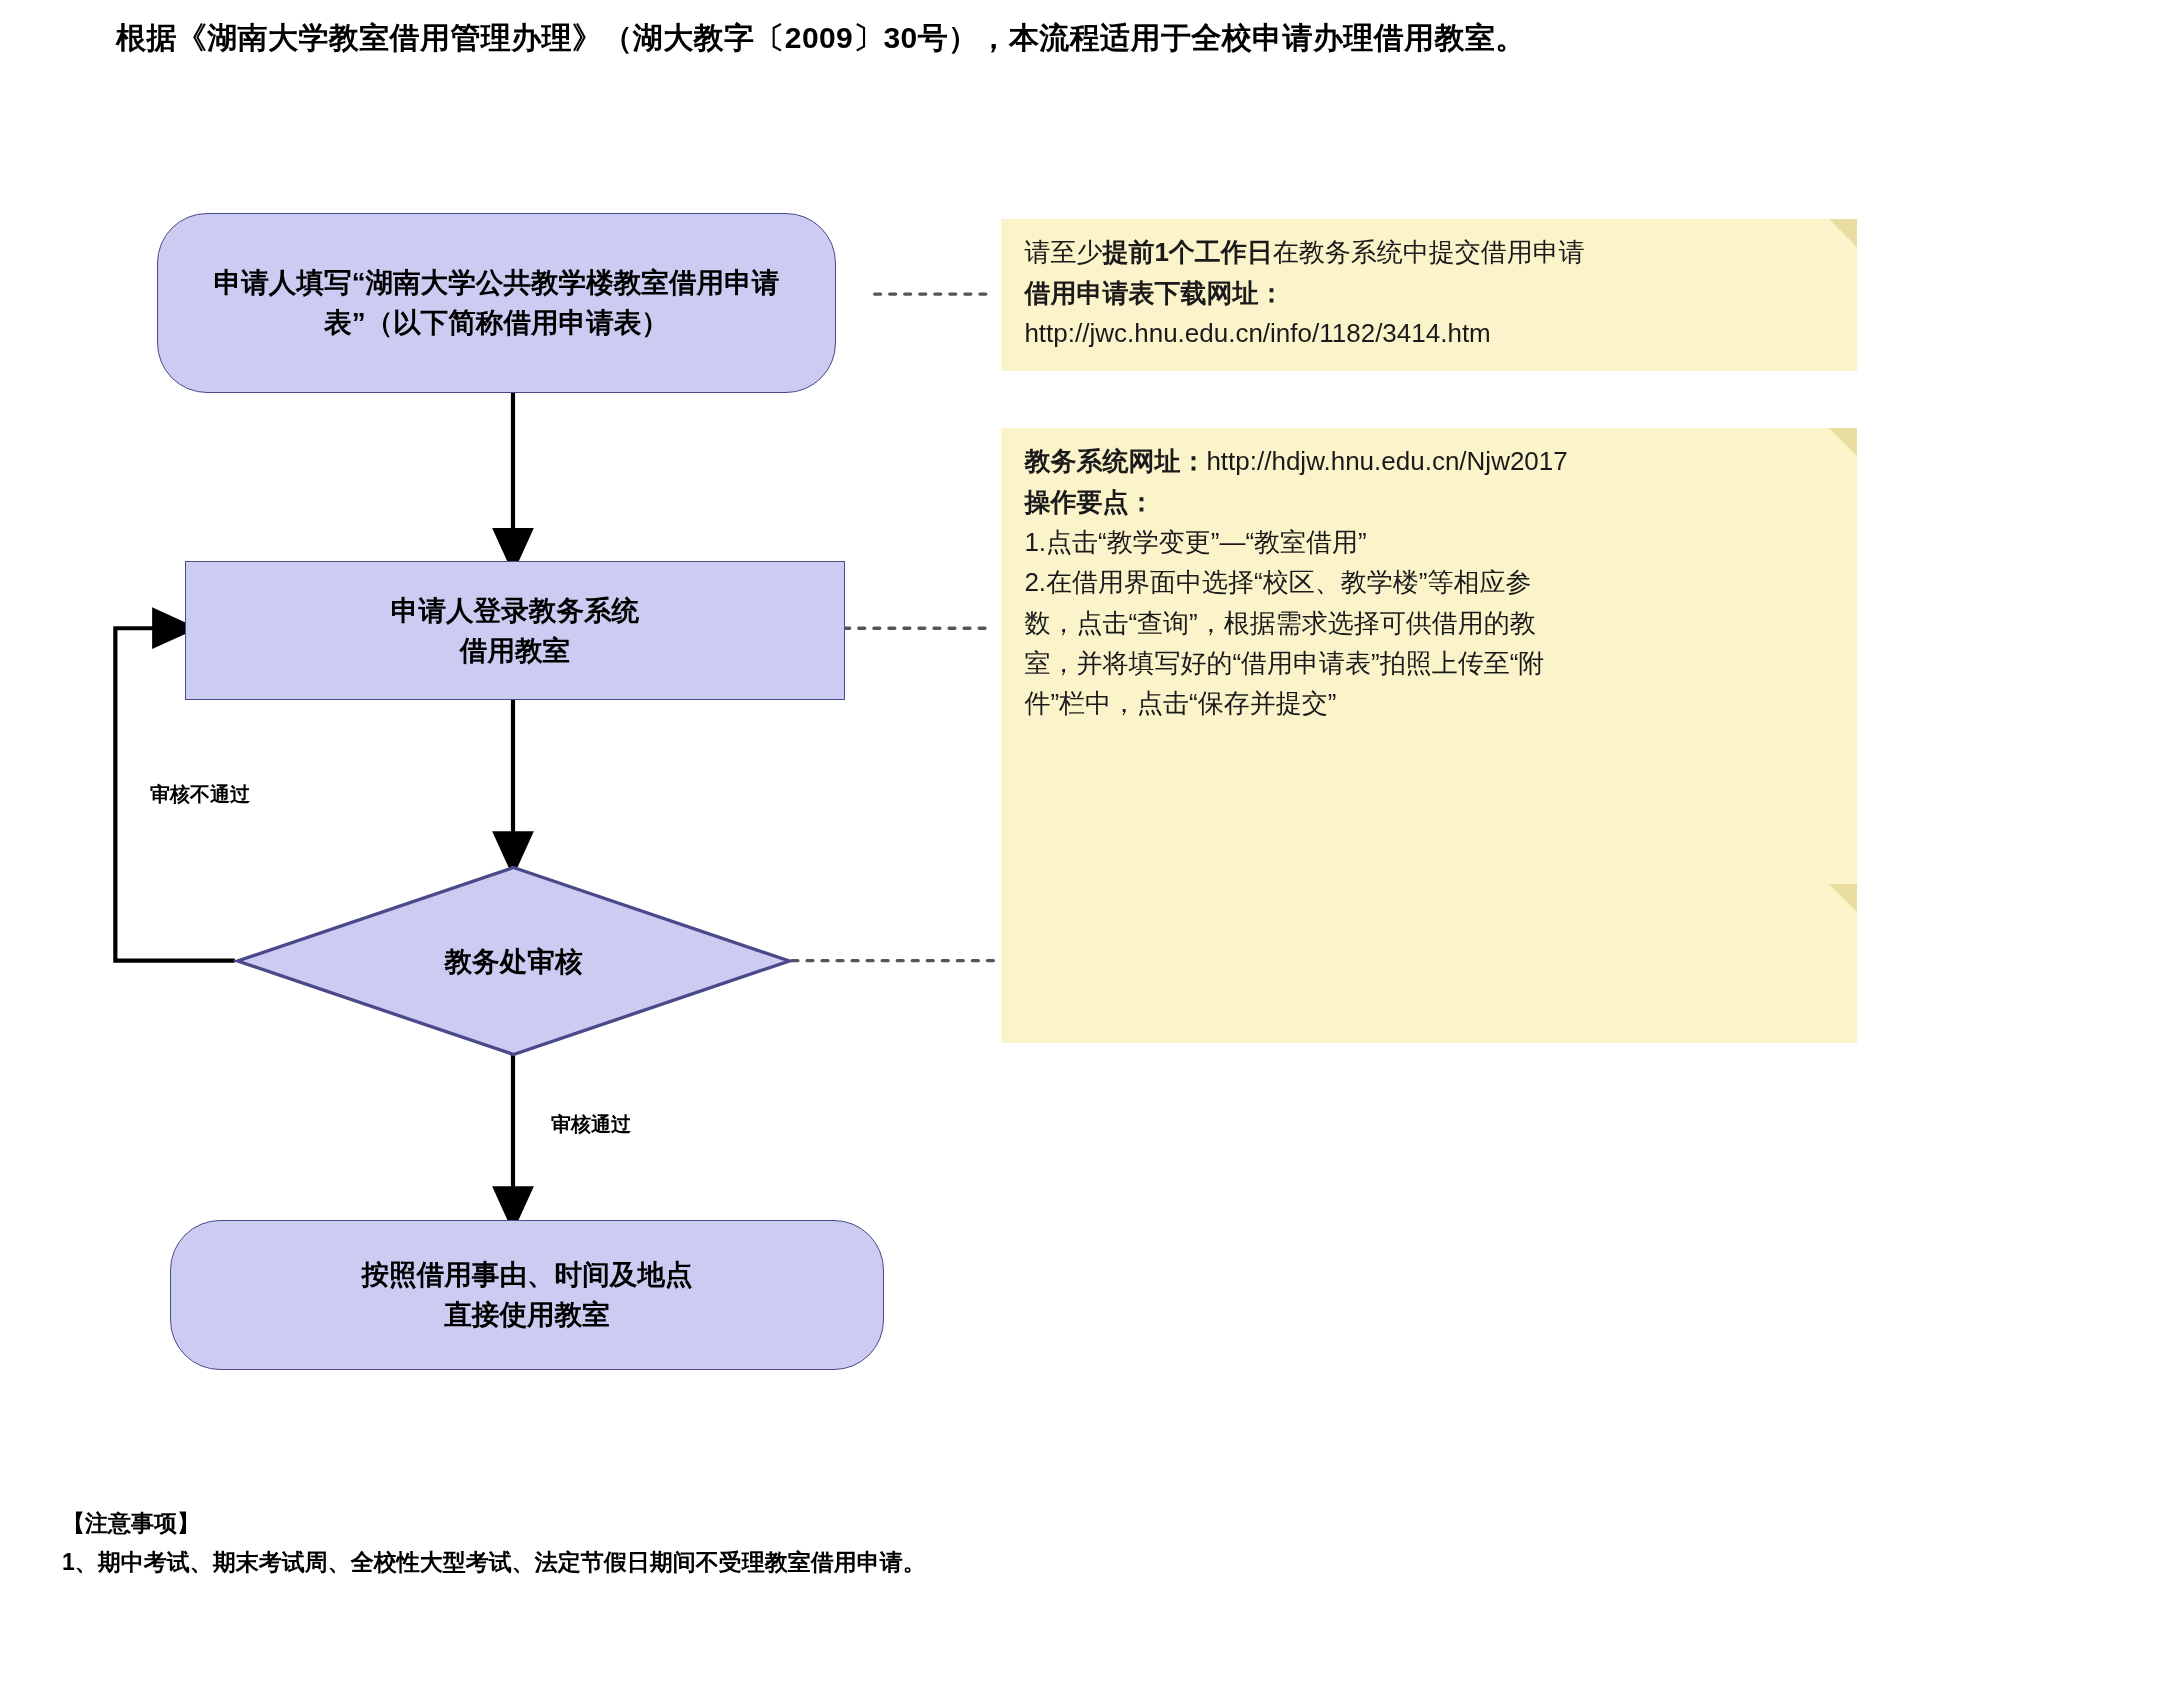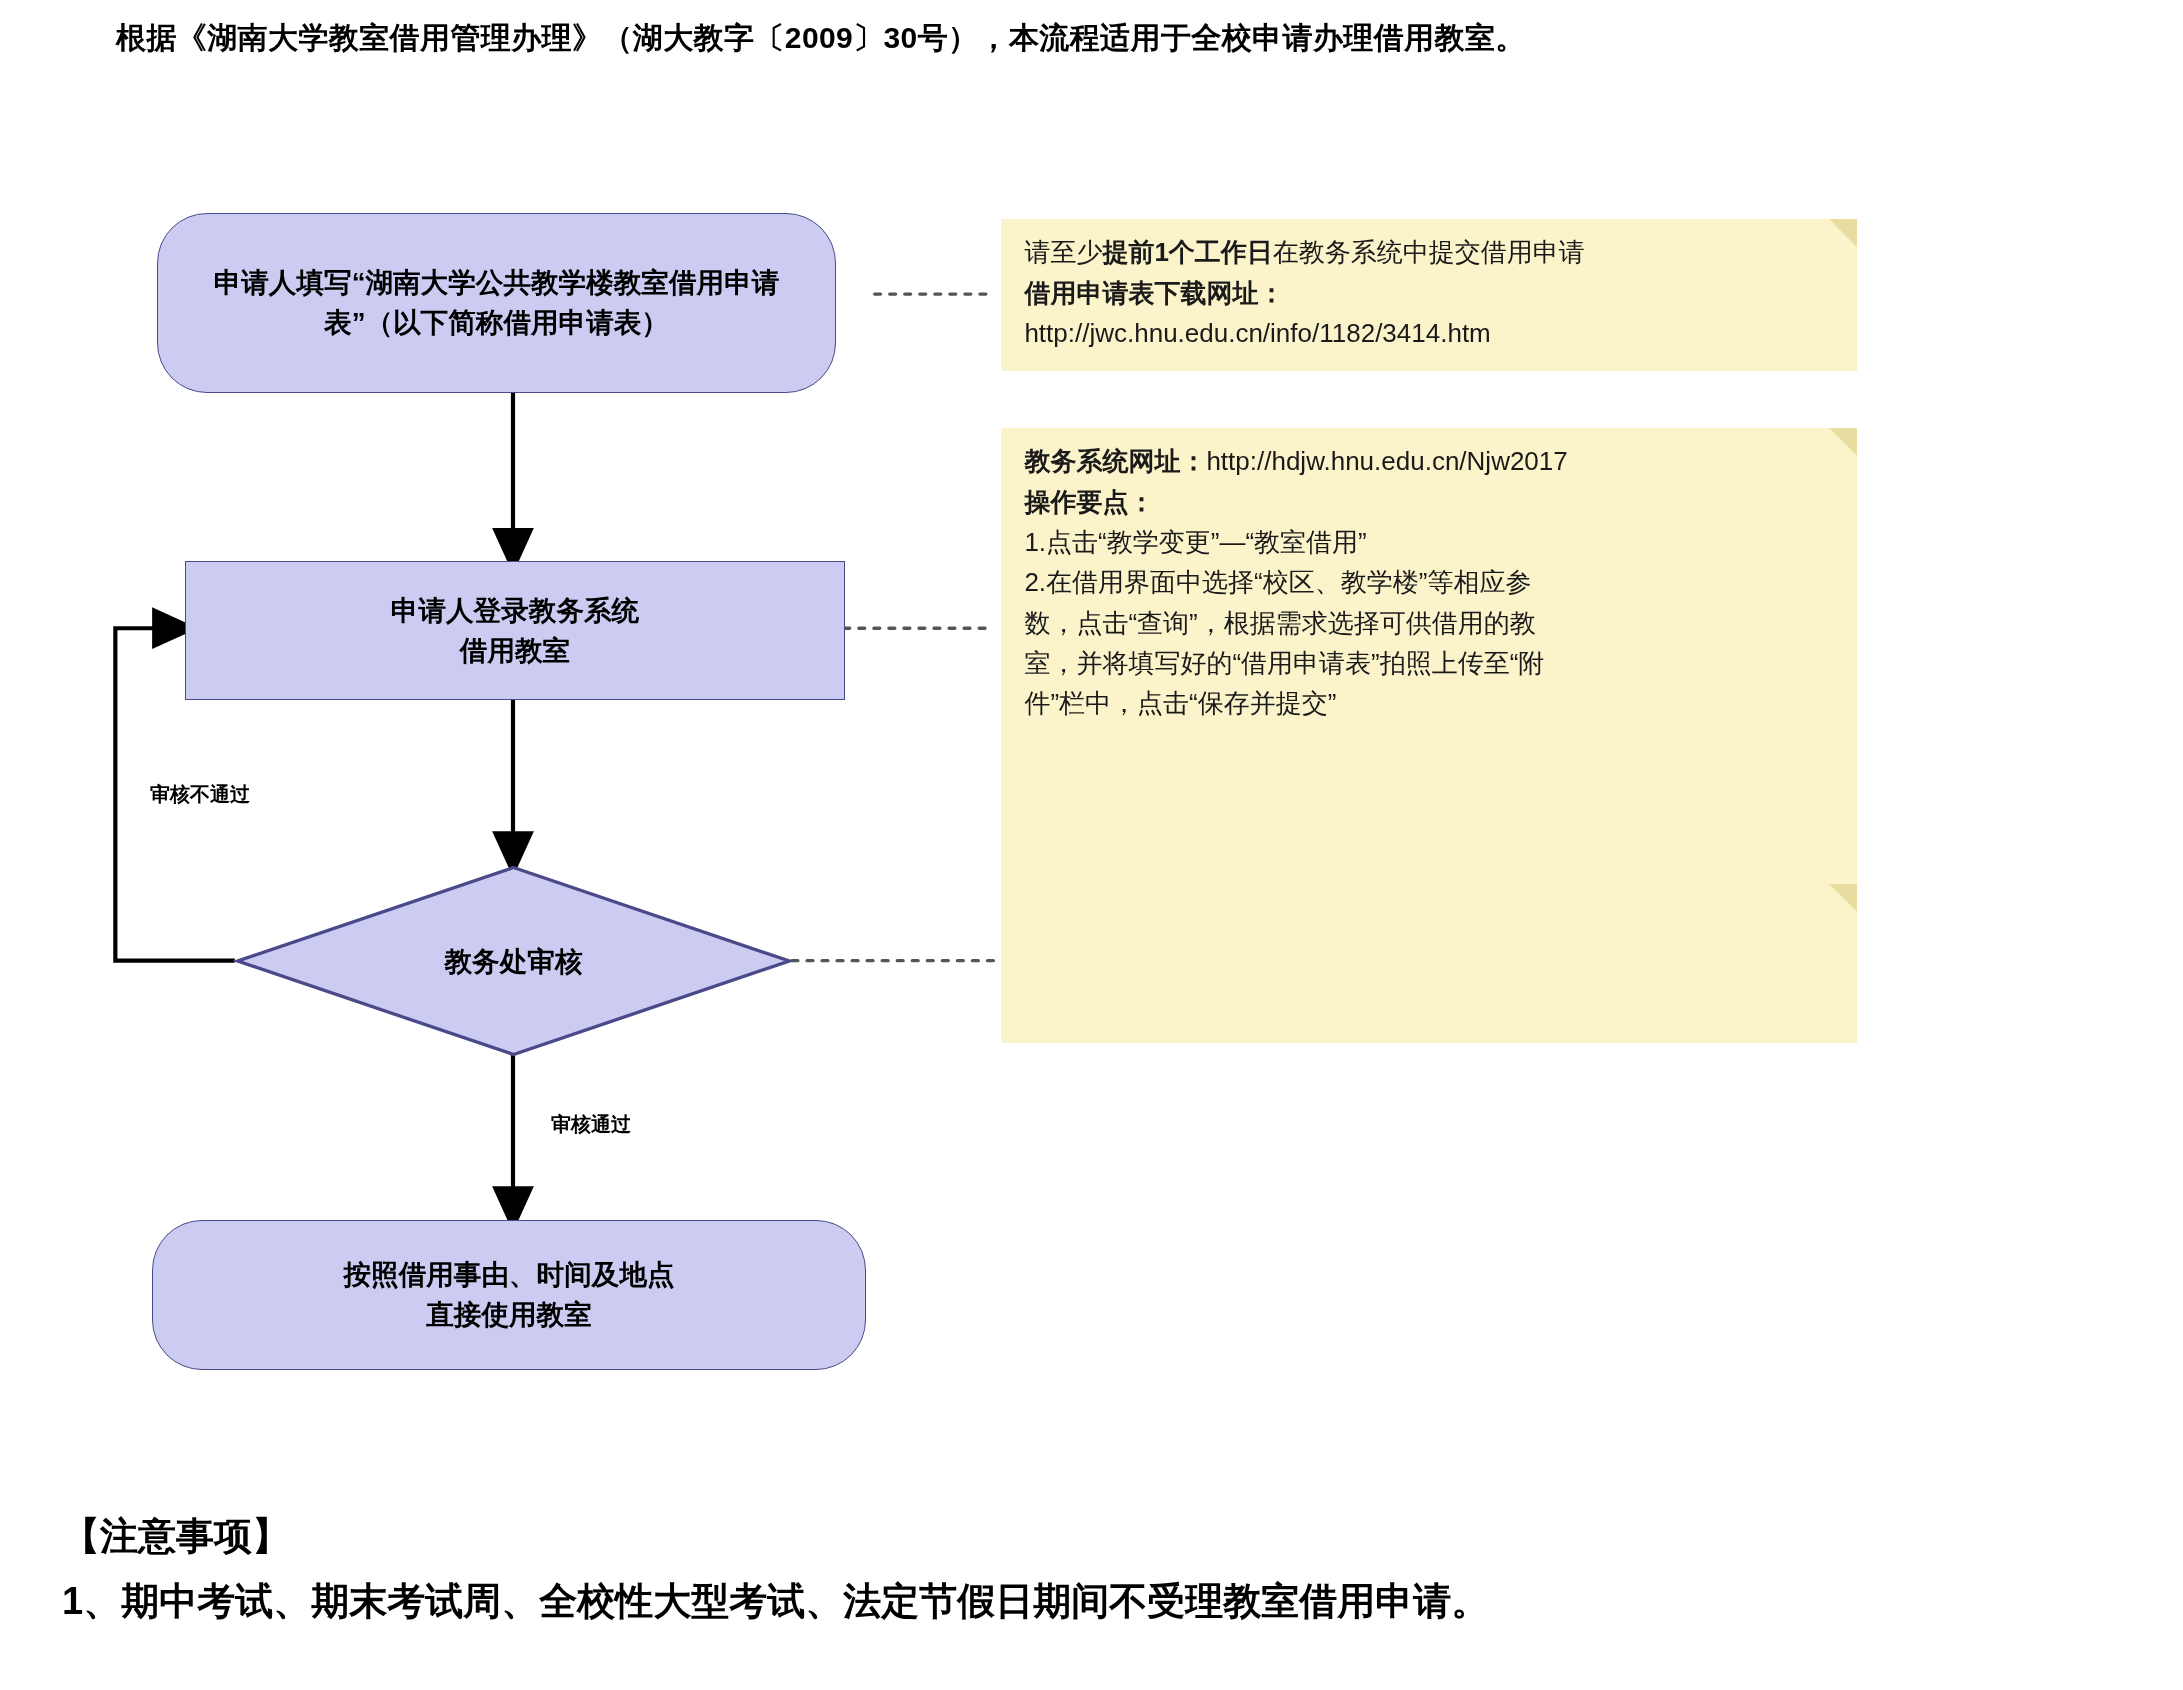--- a/index.html
+++ b/index.html
@@ -109,21 +109,21 @@
     color: #000;
     white-space: nowrap;
   }
 
   
   #footer {
     position: absolute;
     left: 62px;
     top: 1504px;
     width: 2005px;
-    font-size: 38px;
+    font-size: 23px;
     font-weight: bold;
     line-height: 1.7;
   }
 
   .bar-top, .bar-bottom {
     position: absolute;
     left: 0;
     width: 2183px;
     height: 8.4px;
     background: #ffffff;
@@ -169,21 +169,21 @@
 
 <div class="diamond-wrap" style="left:235px; top:865px; width:557px; height:192px;">
   <div class="diamond-shape">
     <svg width="557" height="192" viewBox="0 0 667 230" style="position:absolute; left:-279px; top:-96px;">
       <polygon points="333.5,3 664,115 333.5,227 3,115" fill="#ccccf2" stroke="#4a4a8a" stroke-width="4"></polygon>
     </svg>
   </div>
   <span class="diamond-label">教务处审核</span>
 </div>
 
-<div class="node rounded" style="left:152px; top:1220px; width:714px; height:150px; white-space:pre-line;">
+<div class="node rounded" style="left:170px; top:1220px; width:714px; height:150px; white-space:pre-line;">
   <span>按照借用事由、时间及地点
 直接使用教室</span>
 </div>
 
 <div class="edge-label" style="left:150px; top:781px;">审核不通过</div>
 <div class="edge-label" style="left:551px; top:1111px;">审核通过</div>
 
 <div class="note" style="left:994px; top:219px; width:856px; height:152px;">
   <div class="fold"></div>
   <div class="line"><span>请至少</span><b>提前1个工作日</b><span>在教务系统中提交借用申请</span></div>

